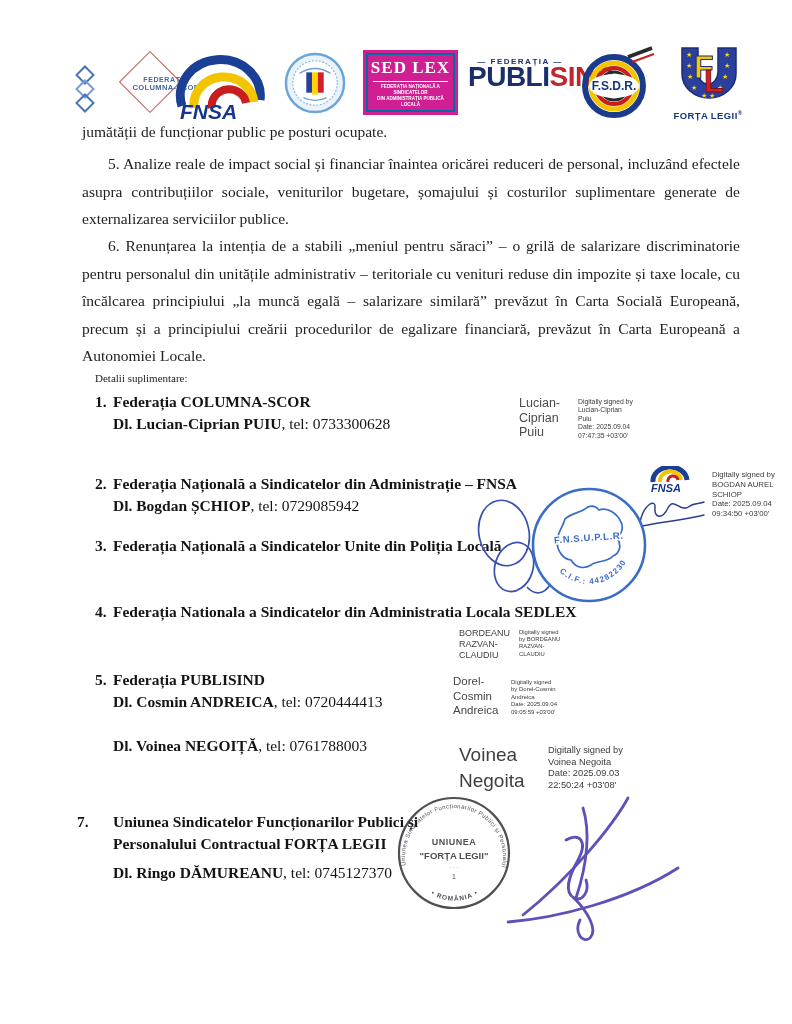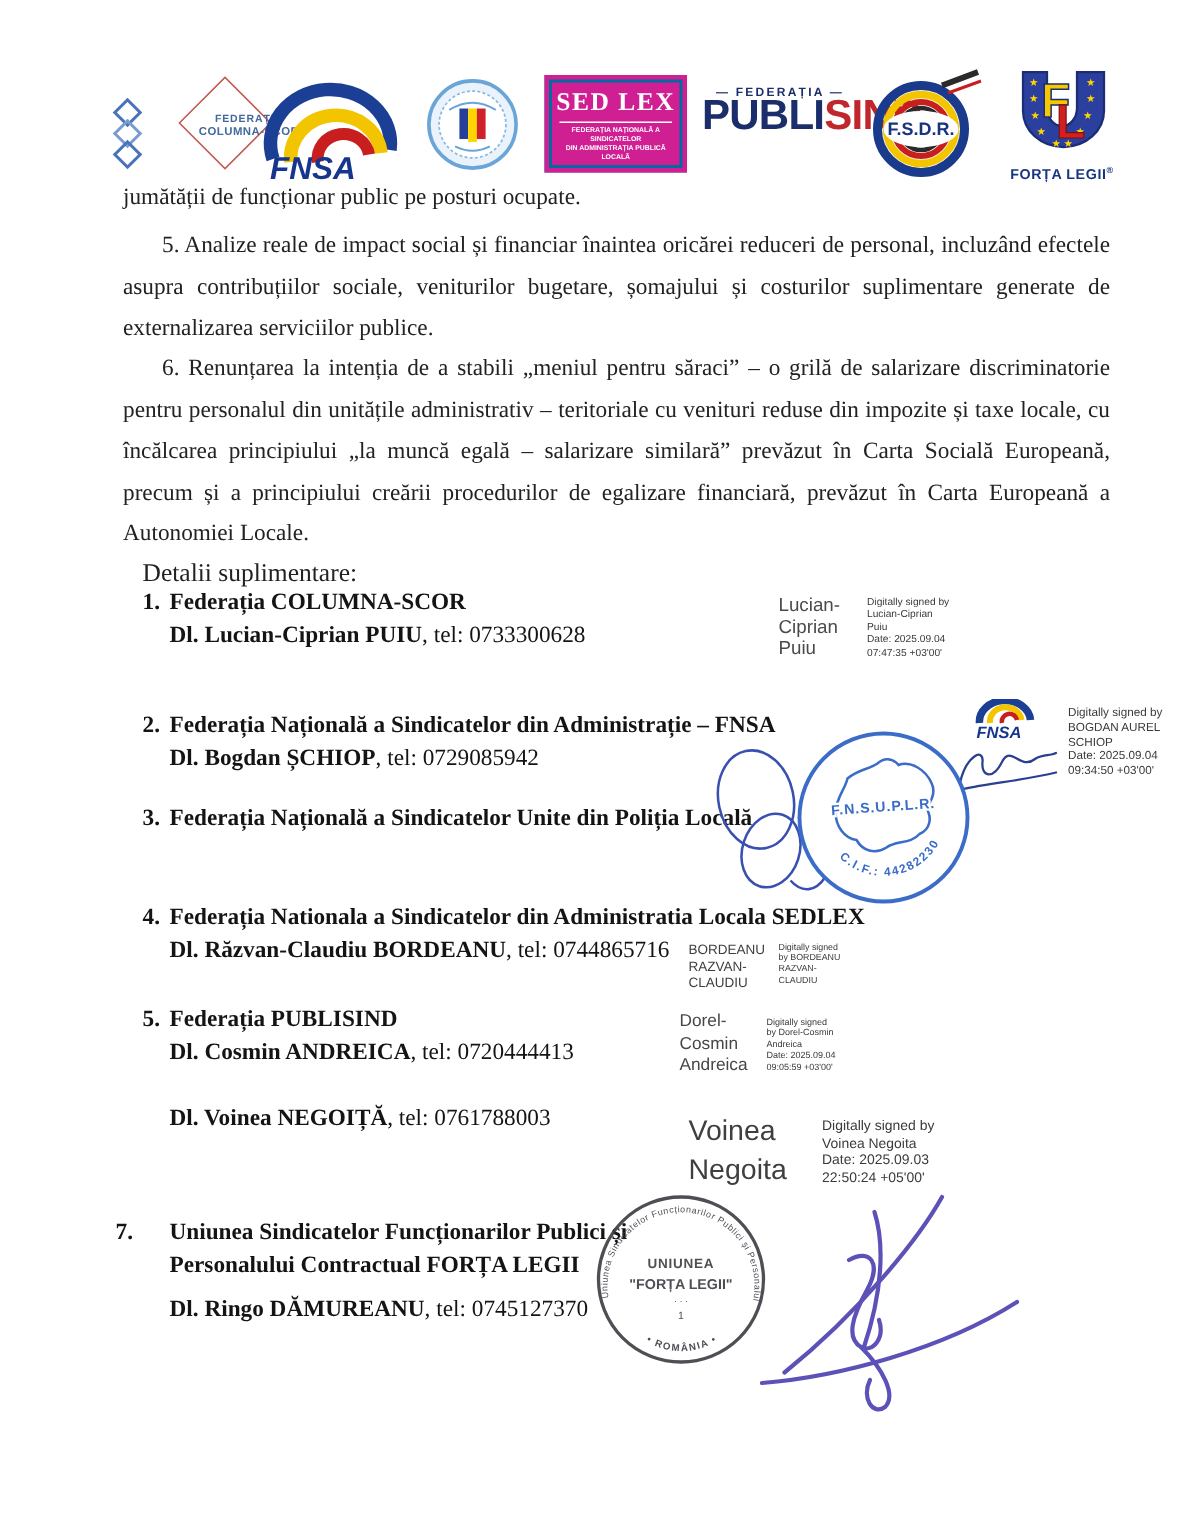--- a/index.html
+++ b/index.html
@@ -3,21 +3,21 @@
 <meta charset="utf-8">
 <style>
   html,body{margin:0;padding:0;background:#e8e8e8;}
   #page{position:relative;width:792px;height:1024px;background:#ffffff;margin:0 auto;
         font-family:"Liberation Serif",serif;color:#1f1f1f;overflow:hidden;}
   .abs{position:absolute;}
 
   
   .para{font-size:15.5px;line-height:27.6px;text-align:justify;color:#222;}
   .indent{text-indent:26px;}
-  .details-label{font-size:17px;color:#222;}
+  .details-label{font-size:11px;color:#222;}
 
   
   .contact{font-size:15.5px;line-height:22px;color:#141414;}
   .contact .org-line{font-weight:bold;}
   .contact .num{display:inline-block;width:18px;font-weight:bold;}
   .contact .person-line{padding-left:18px;}
   .contact .person{font-weight:bold;}
   .contact .tel{font-weight:normal;}
 
   
@@ -149,21 +149,20 @@
     <div class="org-line"><span class="num">2.</span><span>Federația Națională a Sindicatelor din Administrație – FNSA</span></div>
     <div class="person-line"><span class="person">Dl. Bogdan ȘCHIOP</span><span class="tel">, tel: 0729085942</span></div>
   </div>
 
   <div class="abs contact" style="left:95px;top:535px;width:540px;">
     <div class="org-line"><span class="num">3.</span><span>Federația Națională a Sindicatelor Unite din Poliția Locală</span></div>
   </div>
 
   <div class="abs contact" style="left:95px;top:601px;width:560px;">
     <div class="org-line"><span class="num">4.</span><span>Federația Nationala a Sindicatelor din Administratia Locala SEDLEX</span></div>
-    <div class="person-line"><span class="person">Dl. Răzvan-Claudiu BORDEANU</span><span class="tel">, tel: 0744865716</span></div>
   </div>
 
   <div class="abs contact" style="left:95px;top:669px;width:430px;">
     <div class="org-line"><span class="num">5.</span><span>Federația PUBLISIND</span></div>
     <div class="person-line"><span class="person">Dl. Cosmin ANDREICA</span><span class="tel">, tel: 0720444413</span></div>
   </div>
 
   <div class="abs contact" style="left:95px;top:735px;width:430px;">
     <div class="person-line"><span class="person">Dl. Voinea NEGOIȚĂ</span><span class="tel">, tel: 0761788003</span></div>
   </div>
@@ -259,21 +258,21 @@
   </div>
 
   <div class="abs sig-name" style="left:459px;top:742px;font-size:19px;line-height:26px;color:#3f3f3f;">
     <div>Voinea</div>
     <div>Negoita</div>
   </div>
   <div class="abs sig-details" style="left:548px;top:745px;font-size:9.3px;line-height:11.6px;">
     <div>Digitally signed by</div>
     <div>Voinea Negoita</div>
     <div>Date: 2025.09.03</div>
-    <div>22:50:24 +05'00'</div>
+    <div>22:50:24 +03'08'</div>
   </div>
 
   <div class="abs" style="left:394px;top:793px;width:120px;height:120px;">
     <svg width="120" height="120" viewBox="0 0 120 120" style="opacity:.92;">
       <circle cx="60" cy="60" r="55" fill="none" stroke="#3f3f46" stroke-width="2.2"></circle>
       <defs>
         <path id="ringArc" d="M12,74 A49,49 0 1 1 108,74" fill="none"></path>
         <path id="romArc" d="M34,99 A44,44 0 0 0 88,98" fill="none"></path>
       </defs>
       <text font-size="6" fill="#3f3f46" letter-spacing="0.4">

